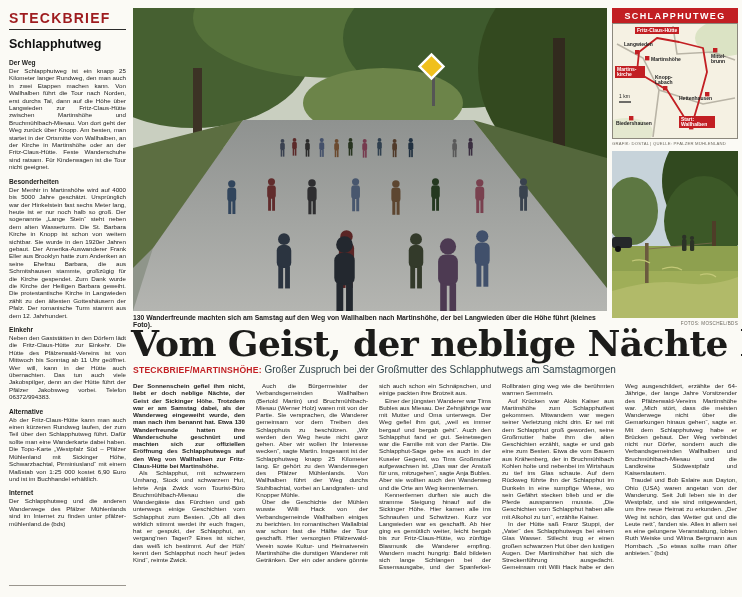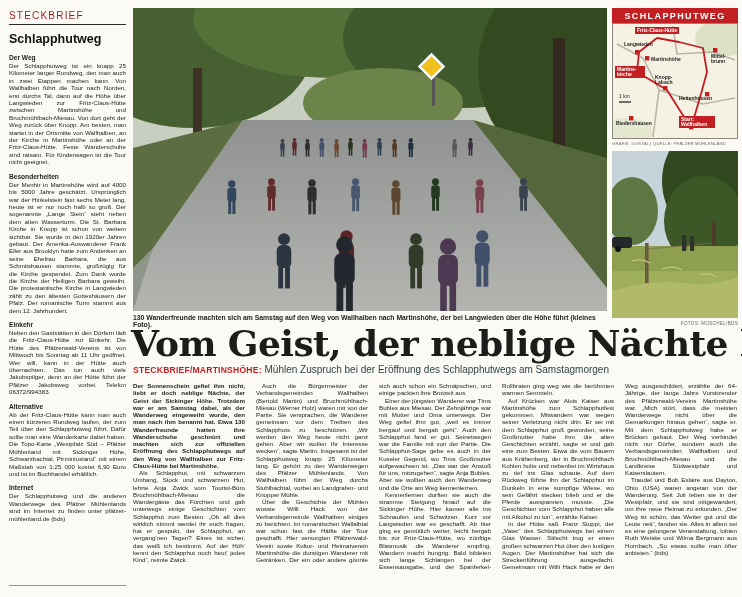--- a/index.html
+++ b/index.html
@@ -1,20 +1,20 @@
 <!DOCTYPE html>
 <html lang="de"><head>
 <meta charset="utf-8">
 <style>
   html,body{margin:0;padding:0;background:#e8e6e0;}
   .page{position:relative;width:742px;height:597px;background:#fbfaf5;overflow:hidden;
         font-family:"Liberation Sans","DejaVu Sans",sans-serif;color:#1e1e1c;}
   
   .sidebar{position:absolute;left:9px;top:10px;width:117px;}
-  .kicker{font-size:10px;font-weight:normal;letter-spacing:1.2px;color:#9e1b1e;}
+  .kicker{font-size:14px;font-weight:bold;letter-spacing:1.2px;color:#9e1b1e;}
   .kicker-rule{border:none;border-top:1.6px solid #2b2b2b;margin:3px 0 7px 0;}
   .sb-title{font-size:12.5px;font-weight:bold;color:#111;margin:0 0 8px 0;}
   .sb-sec{margin:0 0 7px 0;}
   .sb-h{font-size:6.6px;font-weight:bold;margin:0 0 1px 0;}
   .sb-t{font-size:6.2px;line-height:7.4px;text-align:justify;margin:0;color:#222;}
   .sb-endrule{position:absolute;left:9px;top:585px;width:117px;border-top:1px solid #9a968e;}
   
   .main-photo{position:absolute;left:133px;top:8px;width:474px;height:303px;overflow:hidden;background:#8f958a;}
   .caption{position:absolute;left:133px;top:314px;width:474px;font-size:6.8px;font-weight:bold;color:#222;}
   .headline{position:absolute;left:131px;top:322px;width:606px;
@@ -127,21 +127,21 @@
       <use href="#prs" fill="#41506b" transform="translate(338,222) scale(2.25)"></use>
       <use href="#prs" fill="#23282f" transform="translate(196,228) scale(3.1)"></use>
       <use href="#prs" fill="#4d3a52" transform="translate(300,230) scale(3.0)"></use>
     </svg>
   </div>
 
   <div class="caption">130 Wanderfreunde machten sich am Samstag auf den Weg von Wallhalben nach Martinshöhe, der bei Langwieden über die Höhe führt (kleines Foto).</div>
   <div class="headline">Vom Geist, der neblige Nächte liebt</div>
   <div class="subhead">
     <span class="dateline">STECKBRIEF/MARTINSHÖHE:</span>
-    <span>Mühlen Zuspruch bei der Eröffnung des Schlapphutwegs am Samstagmorgen</span>
+    <span>Großer Zuspruch bei der Großmutter des Schlapphutwegs am Samstagmorgen</span>
   </div>
 
   <div class="body-cols">
     <p class="lead">Der Sonnenschein gefiel ihm nicht, liebt er doch neblige Nächte, der Geist der Sickinger Höhe. Trotzdem war er am Samstag dabei, als der Wanderweg eingeweiht wurde, den man nach ihm benannt hat. Etwa 130 Wanderfreunde hatten ihre Wanderschuhe geschnürt und machten sich zur offiziellen Eröffnung des Schlapphutwegs auf den Weg von Wallhalben zur Fritz-Claus-Hütte bei Martinshöhe.</p>
     <p>Als Schlapphut, mit schwarzem Umhang, Stock und schwarzem Hut, lehrte Anja Zwick vom Tourist-Büro Bruchmühlbach-Miesau die Wandergäste das Fürchten und gab unterwegs einige Geschichten vom Schlapphut zum Besten. „Ob all dies wirklich stimmt werdet ihr euch fragen, hat er gespukt, der Schlapphut, an vergang’nen Tagen? Eines ist sicher, das weiß ich bestimmt. Auf der Höh’ kennt den Schlapphut noch heut’ jedes Kind“, reimte Zwick.</p>
     <p>Auch die Bürgermeister der Verbandsgemeinden Wallhalben (Bertold Martin) und Bruchmühlbach-Miesau (Werner Holz) waren mit von der Partie. Sie versprachen, die Wanderer gemeinsam vor dem Treiben des Schlapphuts zu beschützen. „Wir werden den Weg heute nicht ganz gehen. Aber wir wollen Ihr Interesse wecken“, sagte Martin. Insgesamt ist der Schlapphutweg knapp 25 Kilometer lang. Er gehört zu den Wanderwegen des Pfälzer Mühlenlands. Von Wallhalben führt der Weg durchs Stuhlbachtal, vorbei an Landgrafen- und Knopper Mühle.</p>
     <p>Über die Geschichte der Mühlen wusste Willi Hack von der Verbandsgemeinde Wallhalben einiges zu berichten. Im romantischen Wallalbtal war schon fast die Hälfte der Tour geschafft. Hier versorgten Pfälzerwald-Verein sowie Kultur- und Heimatverein Martinshöhe die durstigen Wanderer mit Getränken. Der ein oder andere gönnte sich auch schon ein Schnäpschen, und einige packten ihre Brotzeit aus.</p>
     <p>Einer der jüngsten Wanderer war Tims Bubles aus Miesau. Der Zehnjährige war mit Mutter und Oma unterwegs. Der Weg gefiel ihm gut, „weil es immer bergauf und bergab geht“. Auch den Schlapphut fand er gut. Seinetwegen war die Familie mit von der Partie. Die Schlapphut-Sage gebe es auch in der Kuseler Gegend, wo Tims Großmutter aufgewachsen ist. „Das war der Anstoß für uns, mitzugehen“, sagte Anja Bubles. Aber sie wollten auch den Wanderweg und die Orte am Weg kennenlernen.</p>
     <p>Kennenlernen durften sie auch die stramme Steigung hinauf auf die Sickinger Höhe. Hier kamen alle ins Schnaufen und Schwitzen. Kurz vor Langwieden war es geschafft. Ab hier ging es gemütlich weiter, leicht bergab bis zur Fritz-Claus-Hütte, wo zünftige Blasmusik die Wanderer empfing. Wandern macht hungrig: Bald bildeten sich lange Schlangen bei der Essensausgabe, und der Spanferkel-Rollbraten ging weg wie die berühmten warmen Semmeln.</p>
     <p>Auf Krücken war Alois Kaiser aus Martinshöhe zum Schlapphutfest gekommen. Mitwandern war wegen seiner Verletzung nicht drin. Er sei mit dem Schlapphut groß geworden, seine Großmutter habe ihm die alten Geschichten erzählt, sagte er und gab eine zum Besten. Etwa die vom Bauern aus Krähenberg, der in Bruchmühlbach Kohlen holte und nebenbei im Wirtshaus zu tief ins Glas schaute. Auf dem Rückweg führte ihn der Schlapphut im Dunkeln in eine sumpfige Wiese, wo sein Gefährt stecken blieb und er die Pferde ausspannen musste. „Die Geschichten vom Schlapphut haben alle mit Alkohol zu tun“, erzählte Kaiser.</p>

